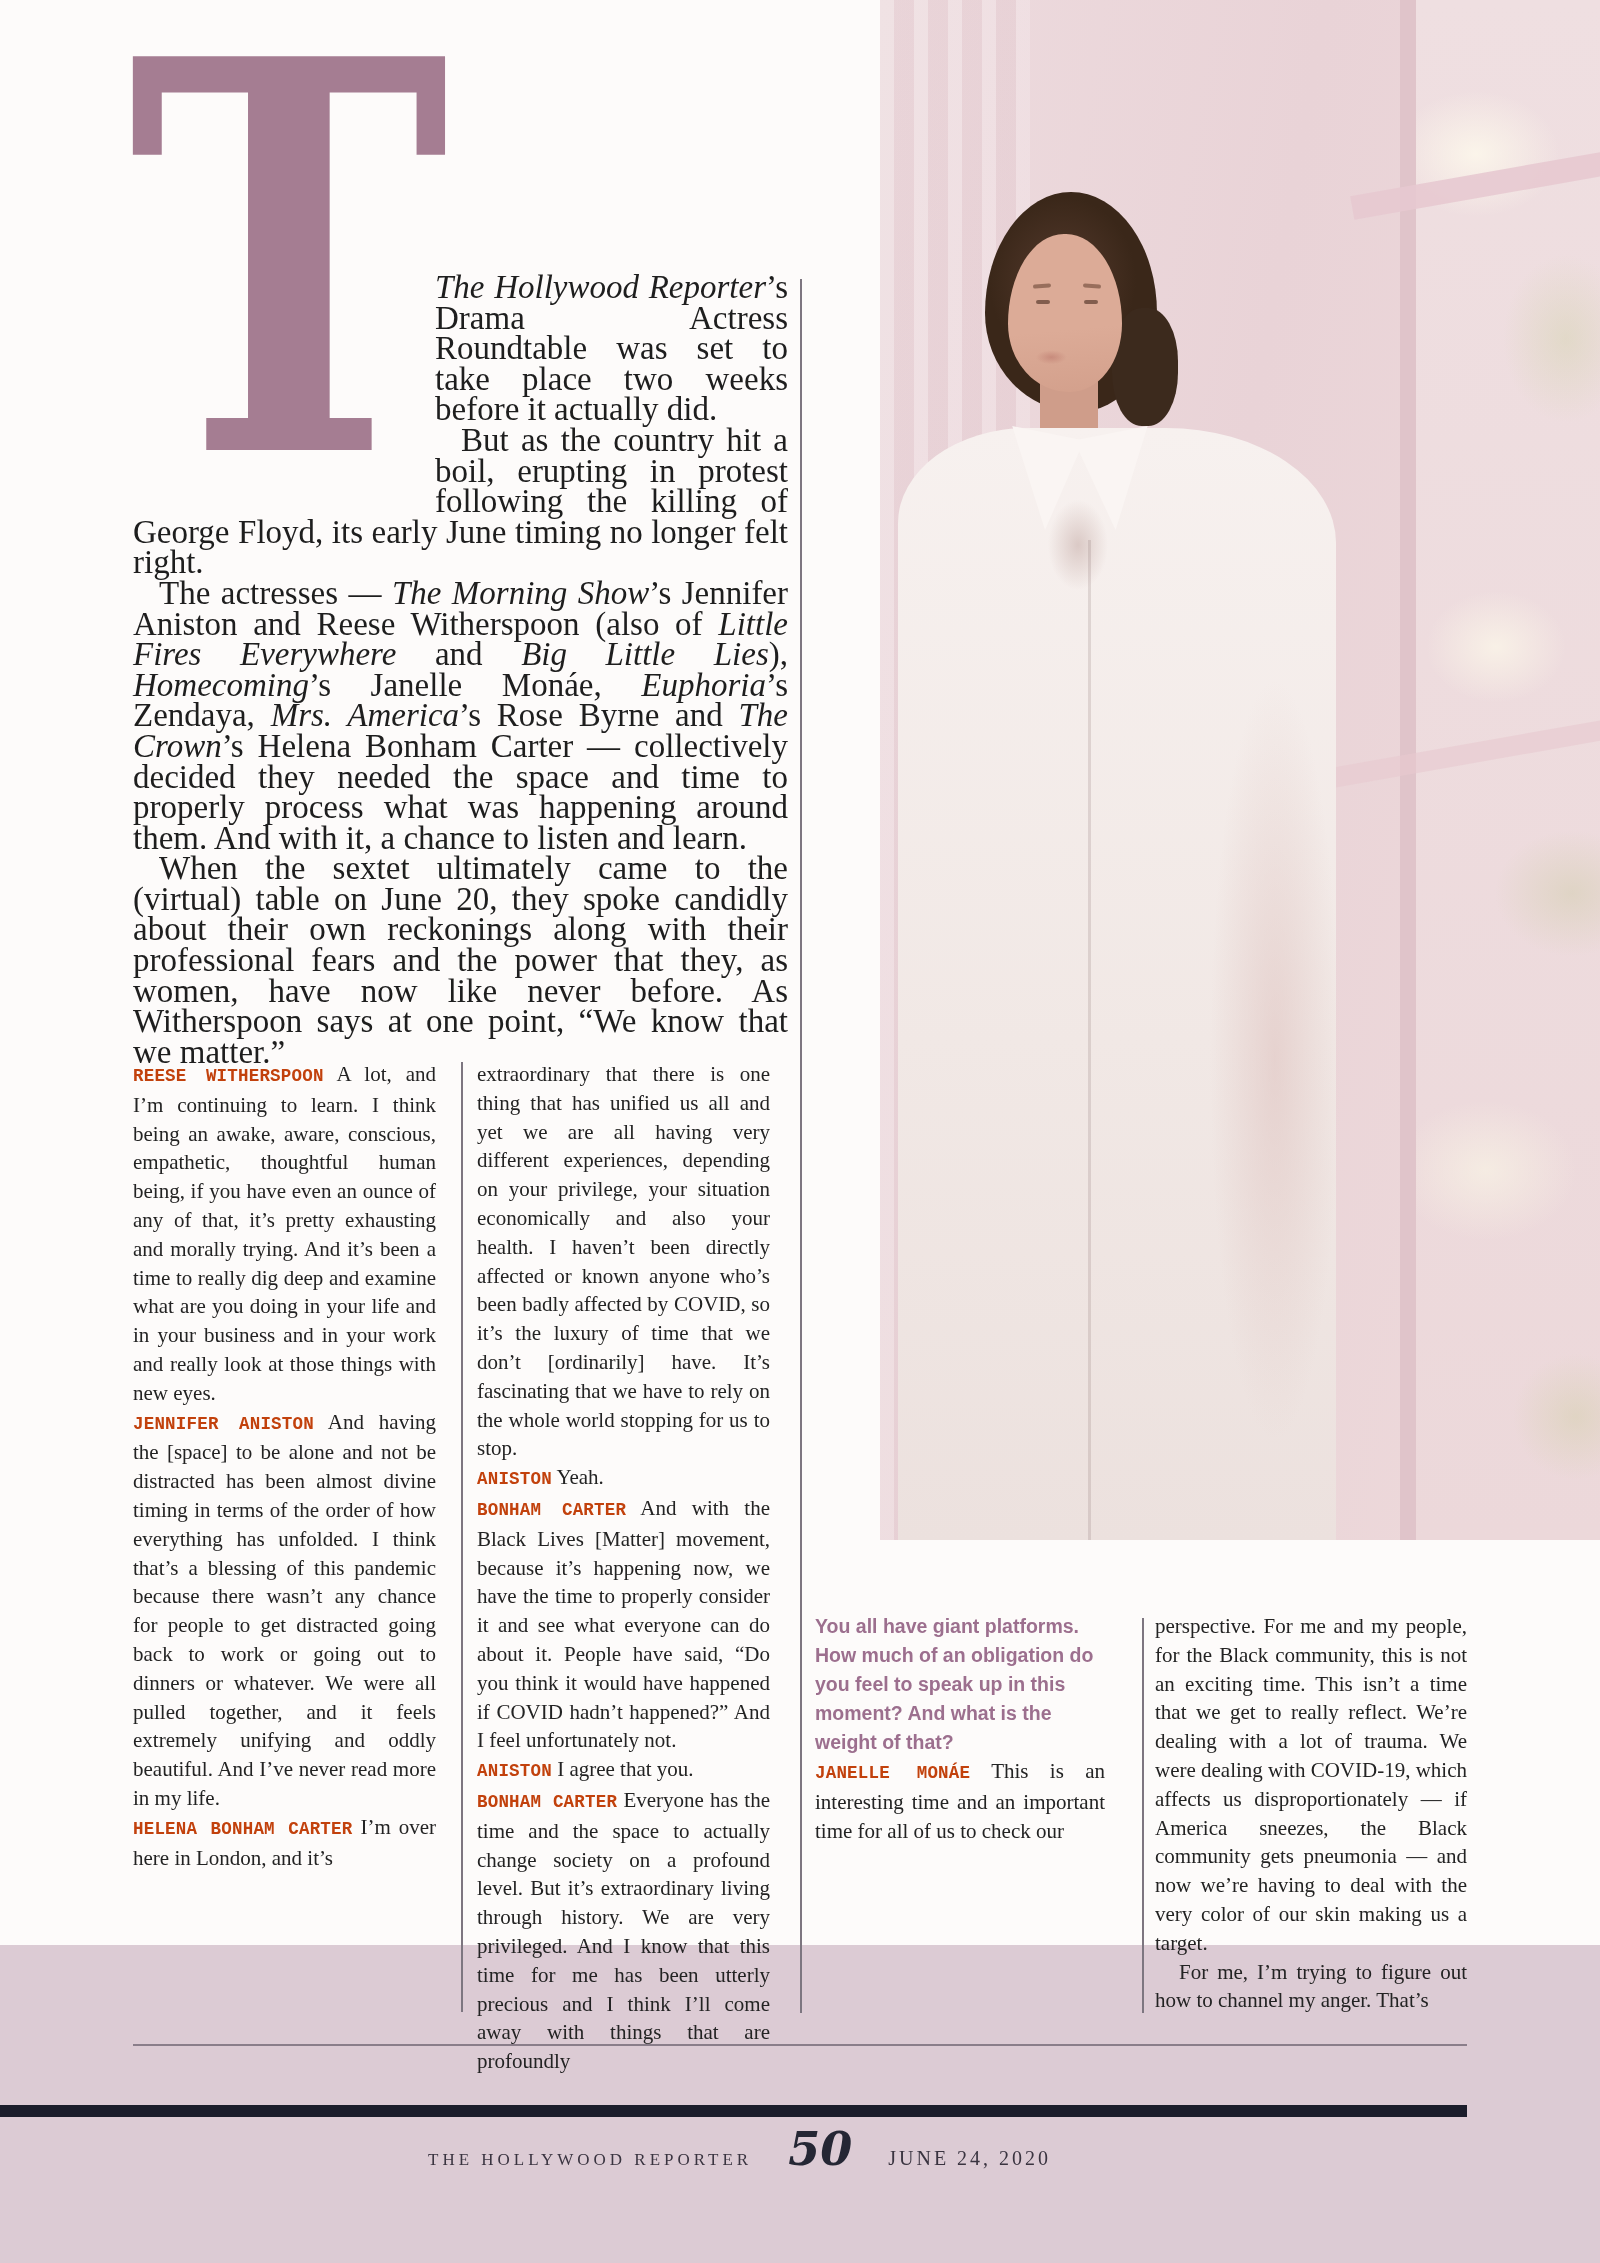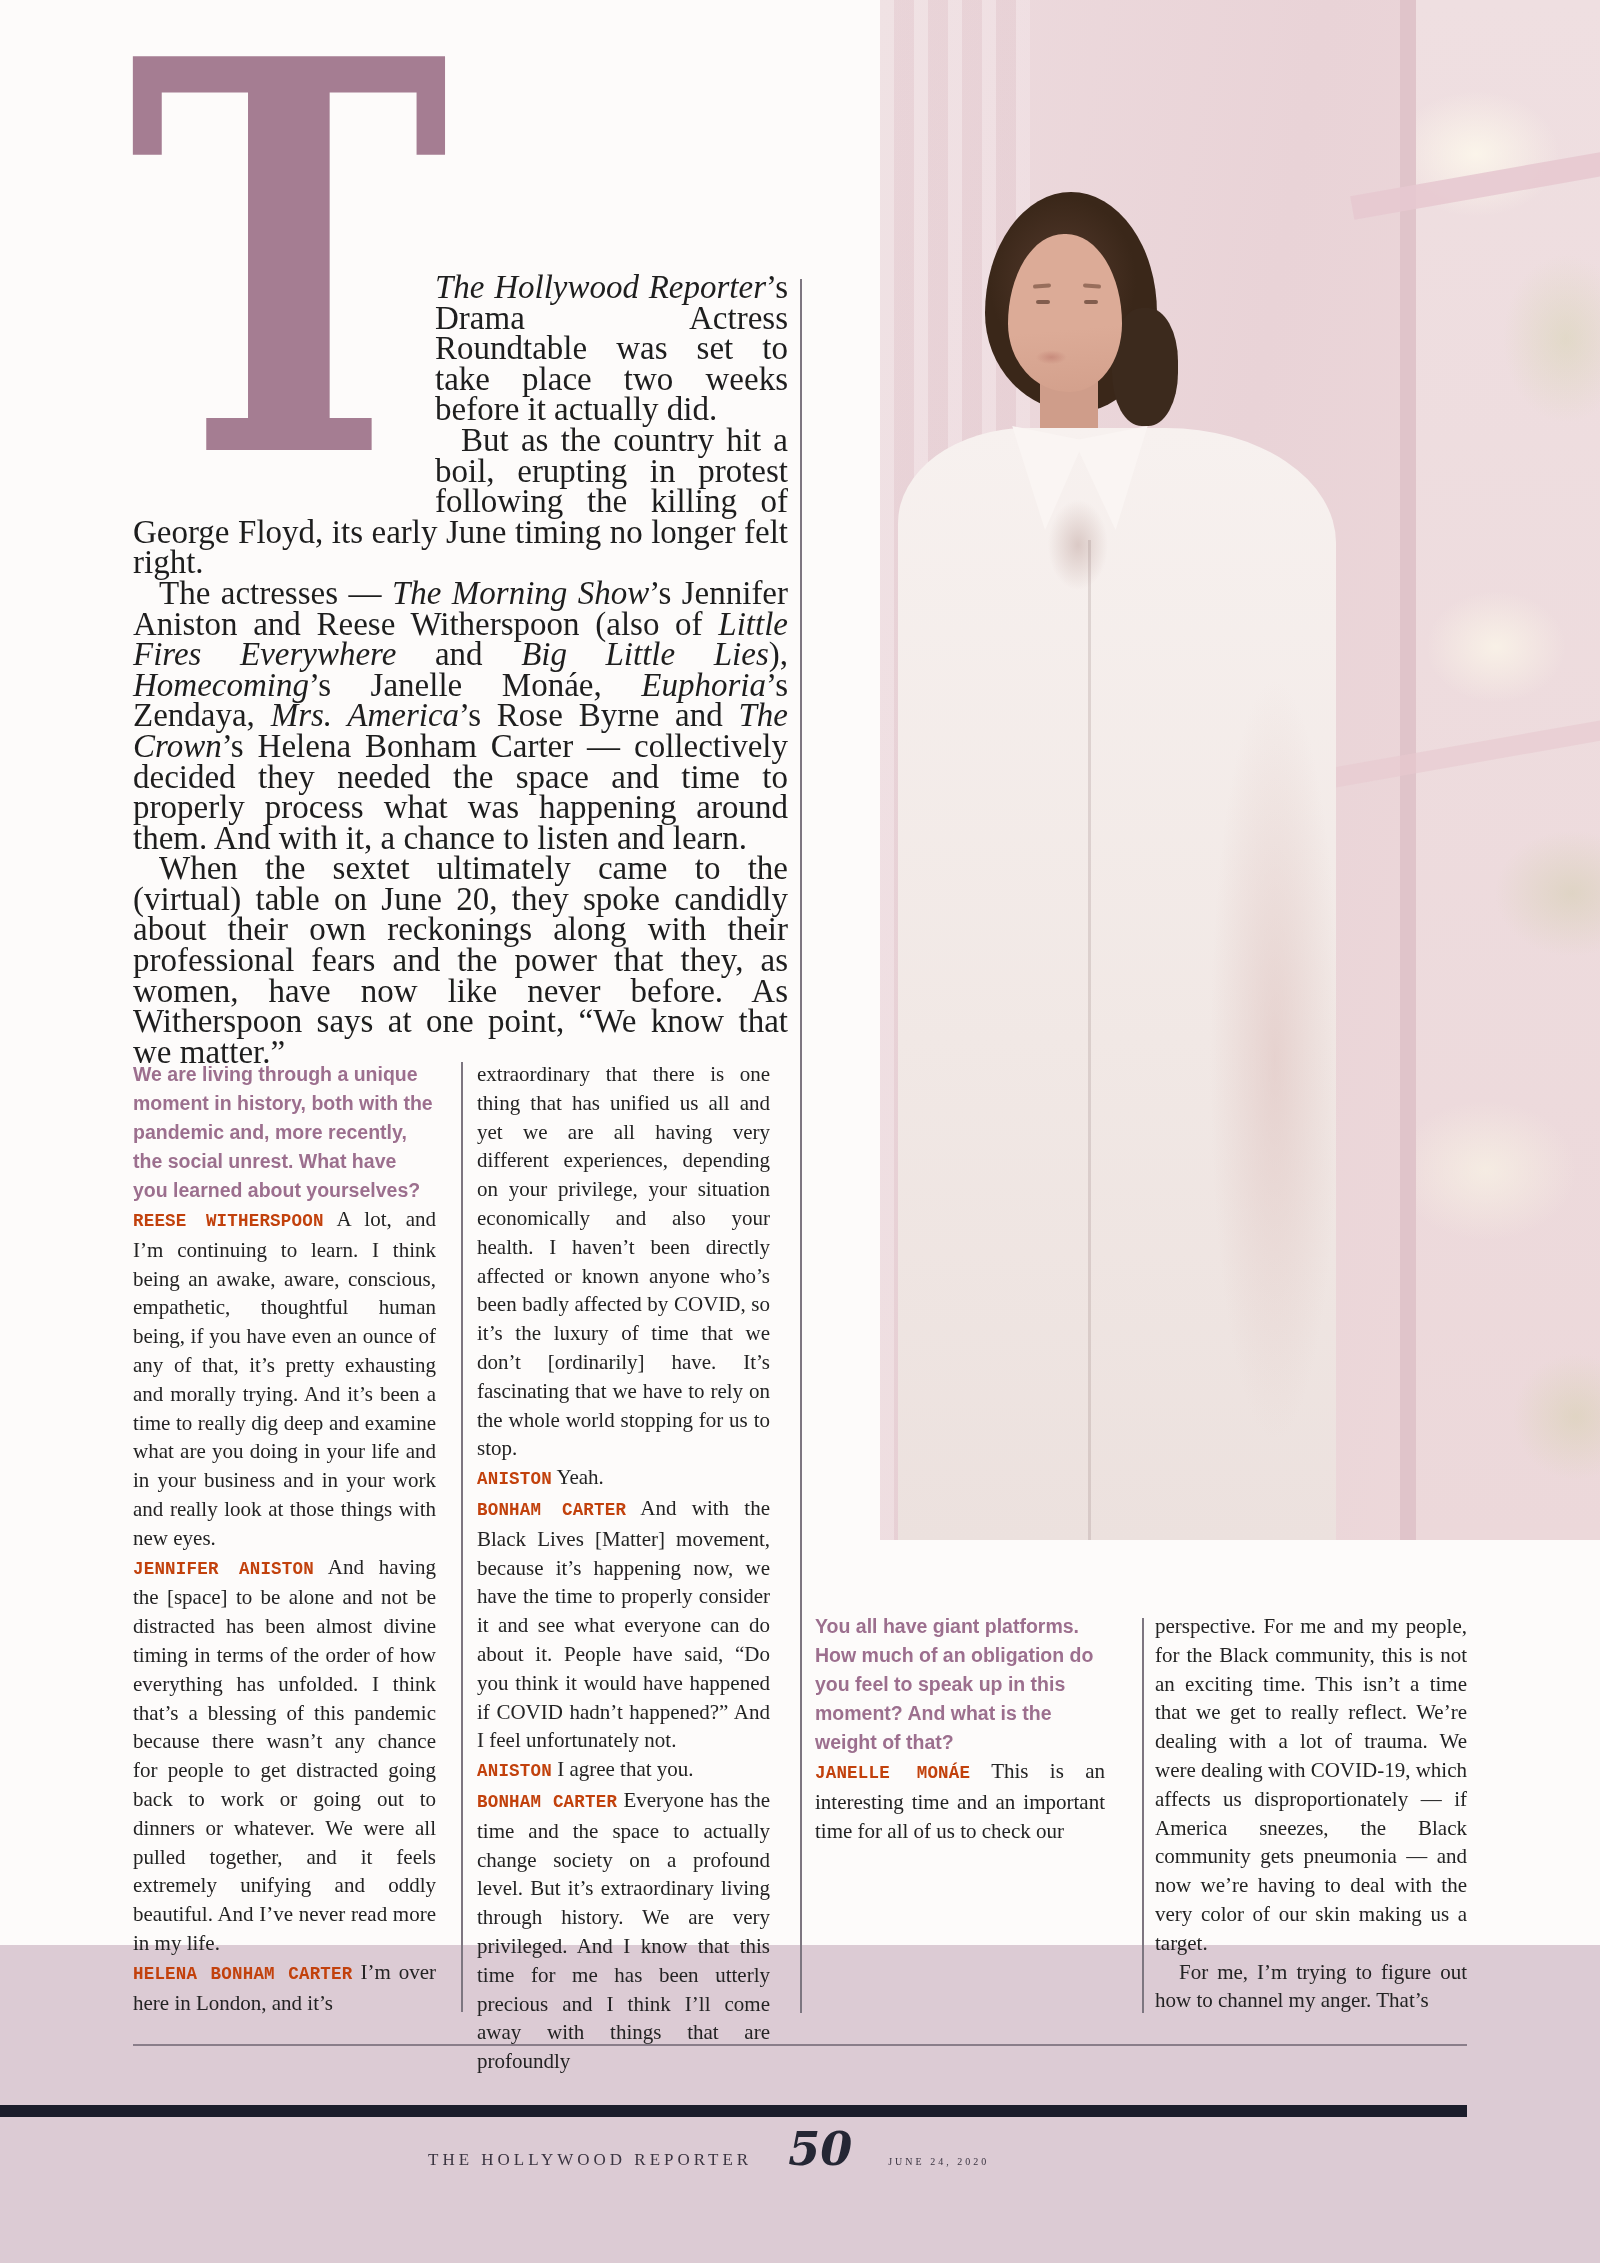--- a/index.html
+++ b/index.html
@@ -31,21 +31,21 @@
   #vr3{left:1142px;top:1618px;height:395px;}
   
   .band{position:absolute;left:0;top:1945px;width:1600px;height:318px;background:#dccbd4;}
   .thin-rule{position:absolute;left:133px;top:2044px;width:1334px;height:2px;background:#8a7e8a;}
   .navy-rule{position:absolute;left:0;top:2105px;width:1467px;height:12px;background:#1b1d2b;}
   .footer{position:absolute;left:428px;top:2122px;display:flex;align-items:baseline;
           gap:36px;color:#3a3440;}
   .f-mag{font-size:17px;letter-spacing:4px;}
   .f-no{font-family:"DejaVu Serif",serif;font-style:italic;font-weight:700;
         font-size:46px;color:#25273425;color:#252734;}
-  .f-date{font-size:10px;letter-spacing:3px;}
+  .f-date{font-size:20px;letter-spacing:3px;}
   
   .photo{position:absolute;left:880px;top:0;width:720px;height:1540px;overflow:hidden;
          background:linear-gradient(100deg,#eddbde 0%,#e9d3d7 45%,#eedadb 100%);}
   .curtain{position:absolute;left:0;top:0;width:150px;height:100%;opacity:.55;
      background:repeating-linear-gradient(90deg,rgba(255,255,255,.35) 0 14px,
                 rgba(214,178,188,.30) 14px 34px);}
   .window{position:absolute;left:520px;top:0;width:200px;height:100%;
      border-left:16px solid #e0c4ca;
      background:
       radial-gradient(120px 90px at 30% 10%,rgba(252,247,235,.9),transparent 70%),
@@ -124,21 +124,20 @@
       <p><span>But as the country hit a boil, erupting in protest following the killing of George Floyd, its early June timing no longer felt right.</span></p>
       <p><span>The actresses — </span><i>The Morning Show</i><span>’s Jennifer Aniston and Reese Witherspoon (also of </span><i>Little Fires Everywhere</i><span> and </span><i>Big Little Lies</i><span>), </span><i>Homecoming</i><span>’s Janelle Monáe, </span><i>Euphoria</i><span>’s Zendaya, </span><i>Mrs. America</i><span>’s Rose Byrne and </span><i>The Crown</i><span>’s Helena Bonham Carter — collectively decided they needed the space and time to properly process what was happening around them. And with it, a chance to listen and learn.</span></p>
       <p><span>When the sextet ultimately came to the (virtual) table on June 20, they spoke candidly about their own reckonings along with their professional fears and the power that they, as women, have now like never before. As Witherspoon says at one point, “We know that we matter.”</span></p>
     </div>
 
   <div class="vrule" id="vr1"></div>
   <div class="vrule" id="vr2"></div>
   <div class="vrule" id="vr3"></div>
 
   <div class="col" id="col1" style="left:133px;top:1060px;width:303px;">
-      <p class="q">We are living through a unique moment in history, both with the pandemic and, more recently, the social unrest. What have you learned about yourselves?</p>
       <p class="bp"><b class="spk">REESE WITHERSPOON</b> <span>A lot, and I’m continuing to learn. I think being an awake, aware, conscious, empathetic, thoughtful human being, if you have even an ounce of any of that, it’s pretty exhausting and morally trying. And it’s been a time to really dig deep and examine what are you doing in your life and in your business and in your work and really look at those things with new eyes.</span></p>
       <p class="bp"><b class="spk">JENNIFER ANISTON</b> <span>And having the [space] to be alone and not be distracted has been almost divine timing in terms of the order of how everything has unfolded. I think that’s a blessing of this pandemic because there wasn’t any chance for people to get distracted going back to work or going out to dinners or whatever. We were all pulled together, and it feels extremely unifying and oddly beautiful. And I’ve never read more in my life.</span></p>
       <p class="bp"><b class="spk">HELENA BONHAM CARTER</b> <span>I’m over here in London, and it’s</span></p>
     </div>
   <div class="col" id="col2" style="left:477px;top:1060px;width:293px;">
       <p class="bp"><span>extraordinary that there is one thing that has unified us all and yet we are all having very different experiences, depending on your privilege, your situation economically and also your health. I haven’t been directly affected or known anyone who’s been badly affected by COVID, so it’s the luxury of time that we don’t [ordinarily] have. It’s fascinating that we have to rely on the whole world stopping for us to stop.</span></p>
       <p class="bp"><b class="spk">ANISTON</b> <span>Yeah.</span></p>
       <p class="bp"><b class="spk">BONHAM CARTER</b> <span>And with the Black Lives [Matter] movement, because it’s happening now, we have the time to properly consider it and see what everyone can do about it. People have said, “Do you think it would have happened if COVID hadn’t happened?” And I feel unfortunately not.</span></p>
       <p class="bp"><b class="spk">ANISTON</b> <span>I agree that you.</span></p>
       <p class="bp"><b class="spk">BONHAM CARTER</b> <span>Everyone has the time and the space to actually change society on a profound level. But it’s extraordinary living through history. We are very privileged. And I know that this time for me has been utterly precious and I think I’ll come away with things that are profoundly</span></p>

